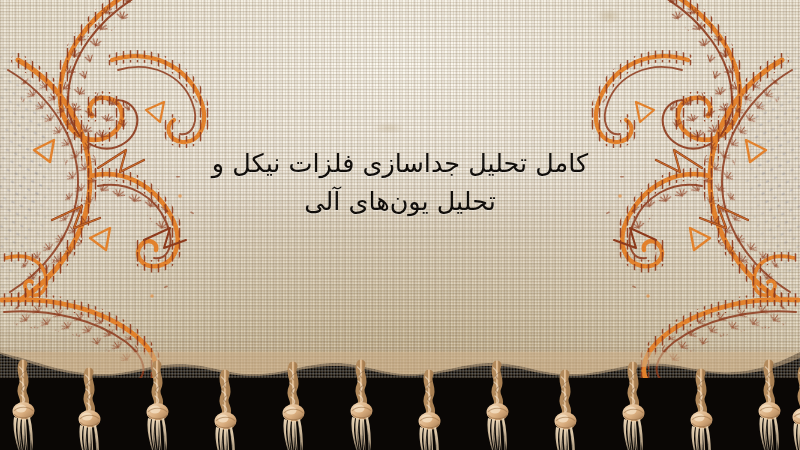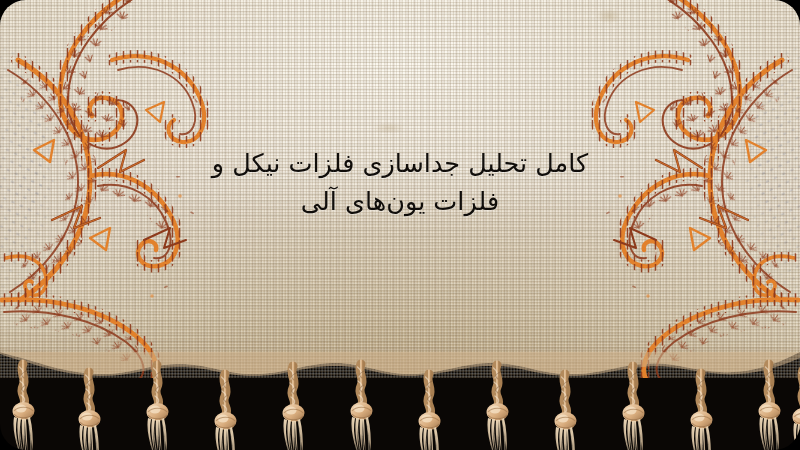--- a/index.html
+++ b/index.html
@@ -1,21 +1,20 @@
 <!DOCTYPE html>
 <html lang="fa" dir="rtl"><head>
 <meta charset="utf-8">
 <style>
   html,body{margin:0;padding:0;background:#000;}
   body{font-family:"DejaVu Sans","Liberation Sans",sans-serif;}
 
   #stage{
     position:relative;width:800px;height:450px;overflow:hidden;
     background:#0a0705;
-    border-radius:26px;
   }
   #clothclip{
     position:absolute;left:0;top:0;width:800px;height:378px;overflow:hidden;
   }
 
   
   .weave{
     position:absolute;inset:0;pointer-events:none;
     background-image:
       repeating-linear-gradient(0deg,  rgba(150,132,102,.26) 0 1px, rgba(255,253,246,.22) 1px 2px, rgba(0,0,0,0) 2px 3px),
@@ -310,21 +309,21 @@
           <circle cx="186" cy="196" r="1.8"></circle>
             <circle cx="158" cy="296" r="1.7"></circle>
             <circle cx="204" cy="134" r="1.6"></circle>
         </g>
       </svg>
     </div>
   </div>
 
   <div id="title">
     <div>کامل تحلیل جداسازی فلزات نیکل و</div>
-    <div>فلزات یون‌های آلی</div>
+    <div>تحلیل یون‌های آلی</div>
   </div>
 
   <div id="fringe">
     <svg width="800" height="98" viewBox="0 0 800 98">
       <defs>
         <linearGradient id="cord" x1="0" y1="0" x2="1" y2="0">
           <stop offset="0" stop-color="#b38a5c"></stop>
           <stop offset=".32" stop-color="#efd2ad"></stop>
           <stop offset=".66" stop-color="#d6ab7c"></stop>
           <stop offset="1" stop-color="#a87f52"></stop>

